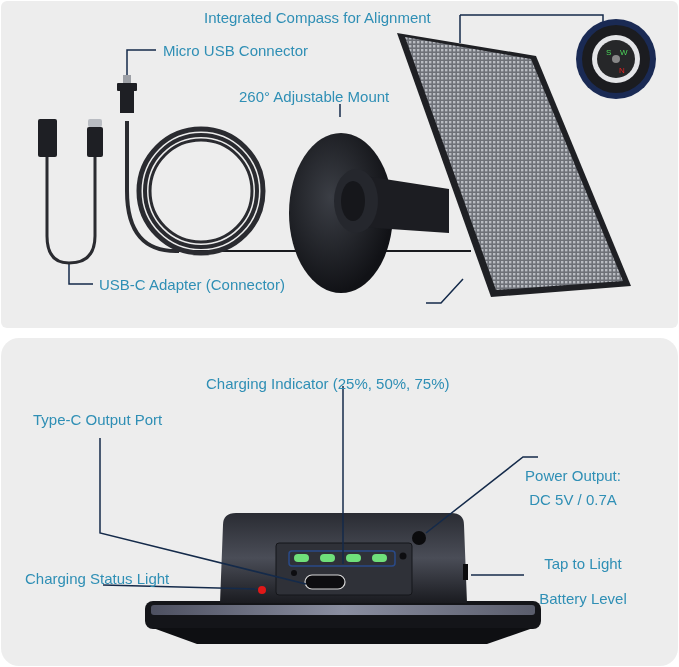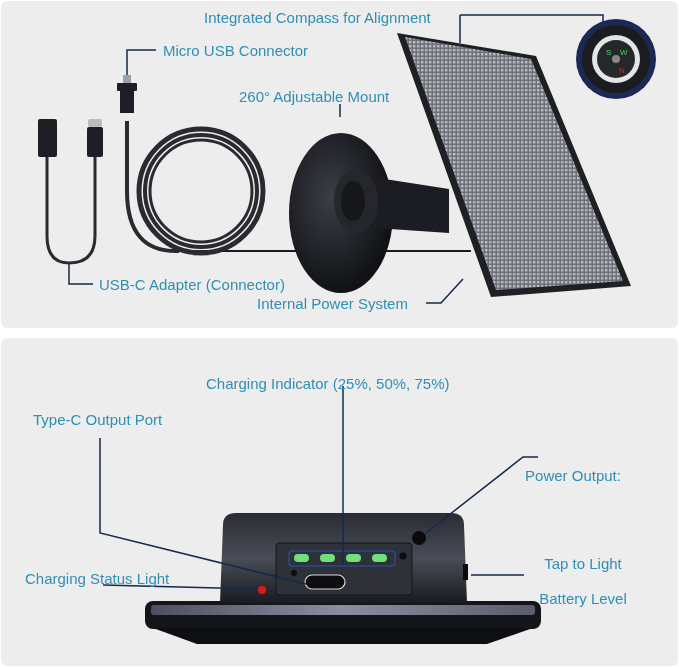--- a/index.html
+++ b/index.html
@@ -1,19 +1,19 @@
 <!DOCTYPE html>
 <html><head>
 <meta charset="utf-8">
 <style>
   html, body { margin: 0; padding: 0; background: #ffffff; }
   body { width: 679px; height: 667px; position: relative; overflow: hidden; font-family: "Liberation Sans", sans-serif; }
   .panel { position: absolute; left: 1px; width: 677px; background: #ededed; border-radius: 6px; }
   #panel-top { top: 1px; height: 327px; }
-  #panel-bottom { top: 338px; height: 328px; }
+  #panel-bottom { top: 338px; height: 328px; border-radius: 18px; }
   .label { position: absolute; color: #2f8fb5; font-size: 15px; white-space: nowrap; line-height: 18px; }
   .label.center { text-align: center; }
   svg.overlay { position: absolute; left: 0; top: 0; }
 </style>
 </head>
 <body>
 
 <div id="panel-top" class="panel">
   <svg class="overlay" width="677" height="327">
     <defs>
@@ -78,21 +78,20 @@
       <text x="605" y="54" font-size="8" fill="#4cd85a" font-family="Liberation Sans, sans-serif">S</text>
       <text x="619" y="54" font-size="8" fill="#4cd85a" font-family="Liberation Sans, sans-serif">W</text>
       <text x="618" y="72" font-size="8" fill="#e02020" font-family="Liberation Sans, sans-serif">N</text>
     </g>
   </svg>
 
   <div class="label" style="left:203px; top:8px;">Integrated Compass for Alignment</div>
   <div class="label" style="left:162px; top:41px;">Micro USB Connector</div>
   <div class="label" style="left:238px; top:87px;">260° Adjustable Mount</div>
   <div class="label" style="left:98px; top:275px;">USB-C Adapter (Connector)</div>
-  <div class="label" style="left:256px; top:294px;">Internal Power System</div>
 </div>
 
 <div id="panel-bottom" class="panel">
   <svg class="overlay" width="677" height="328">
     <defs>
       <linearGradient id="bodyGrad" x1="0" y1="0" x2="0" y2="1">
         <stop offset="0" stop-color="#2a2c33"></stop>
         <stop offset="0.5" stop-color="#4a4d57"></stop>
         <stop offset="1" stop-color="#1a1b20"></stop>
       </linearGradient>
@@ -132,19 +131,20 @@
       <polyline points="537,119 522,119 425,195"></polyline>
       <line x1="102" y1="247" x2="257" y2="251"></line>
       <line x1="470" y1="237" x2="523" y2="237"></line>
     </g>
   </svg>
 
   <div class="label" style="left:205px; top:37px;">Charging Indicator (25%, 50%, 75%)</div>
   <div class="label" style="left:32px; top:73px;">Type-C Output Port</div>
   <div class="label center" style="left:516px; top:102px; width:112px;margin-top:27px;">
     <div>Power Output:</div>
+    <div style="margin-top:6px;">DC 5V / 0.7A</div>
   </div>
   <div class="label" style="left:24px; top:232px;">Charging Status Light</div>
   <div class="label center" style="left:532px; top:217px; width:100px;">
     <div>Tap to Light</div>
     <div style="margin-top:17px;">Battery Level</div>
   </div>
 </div>
 
 </body></html>

